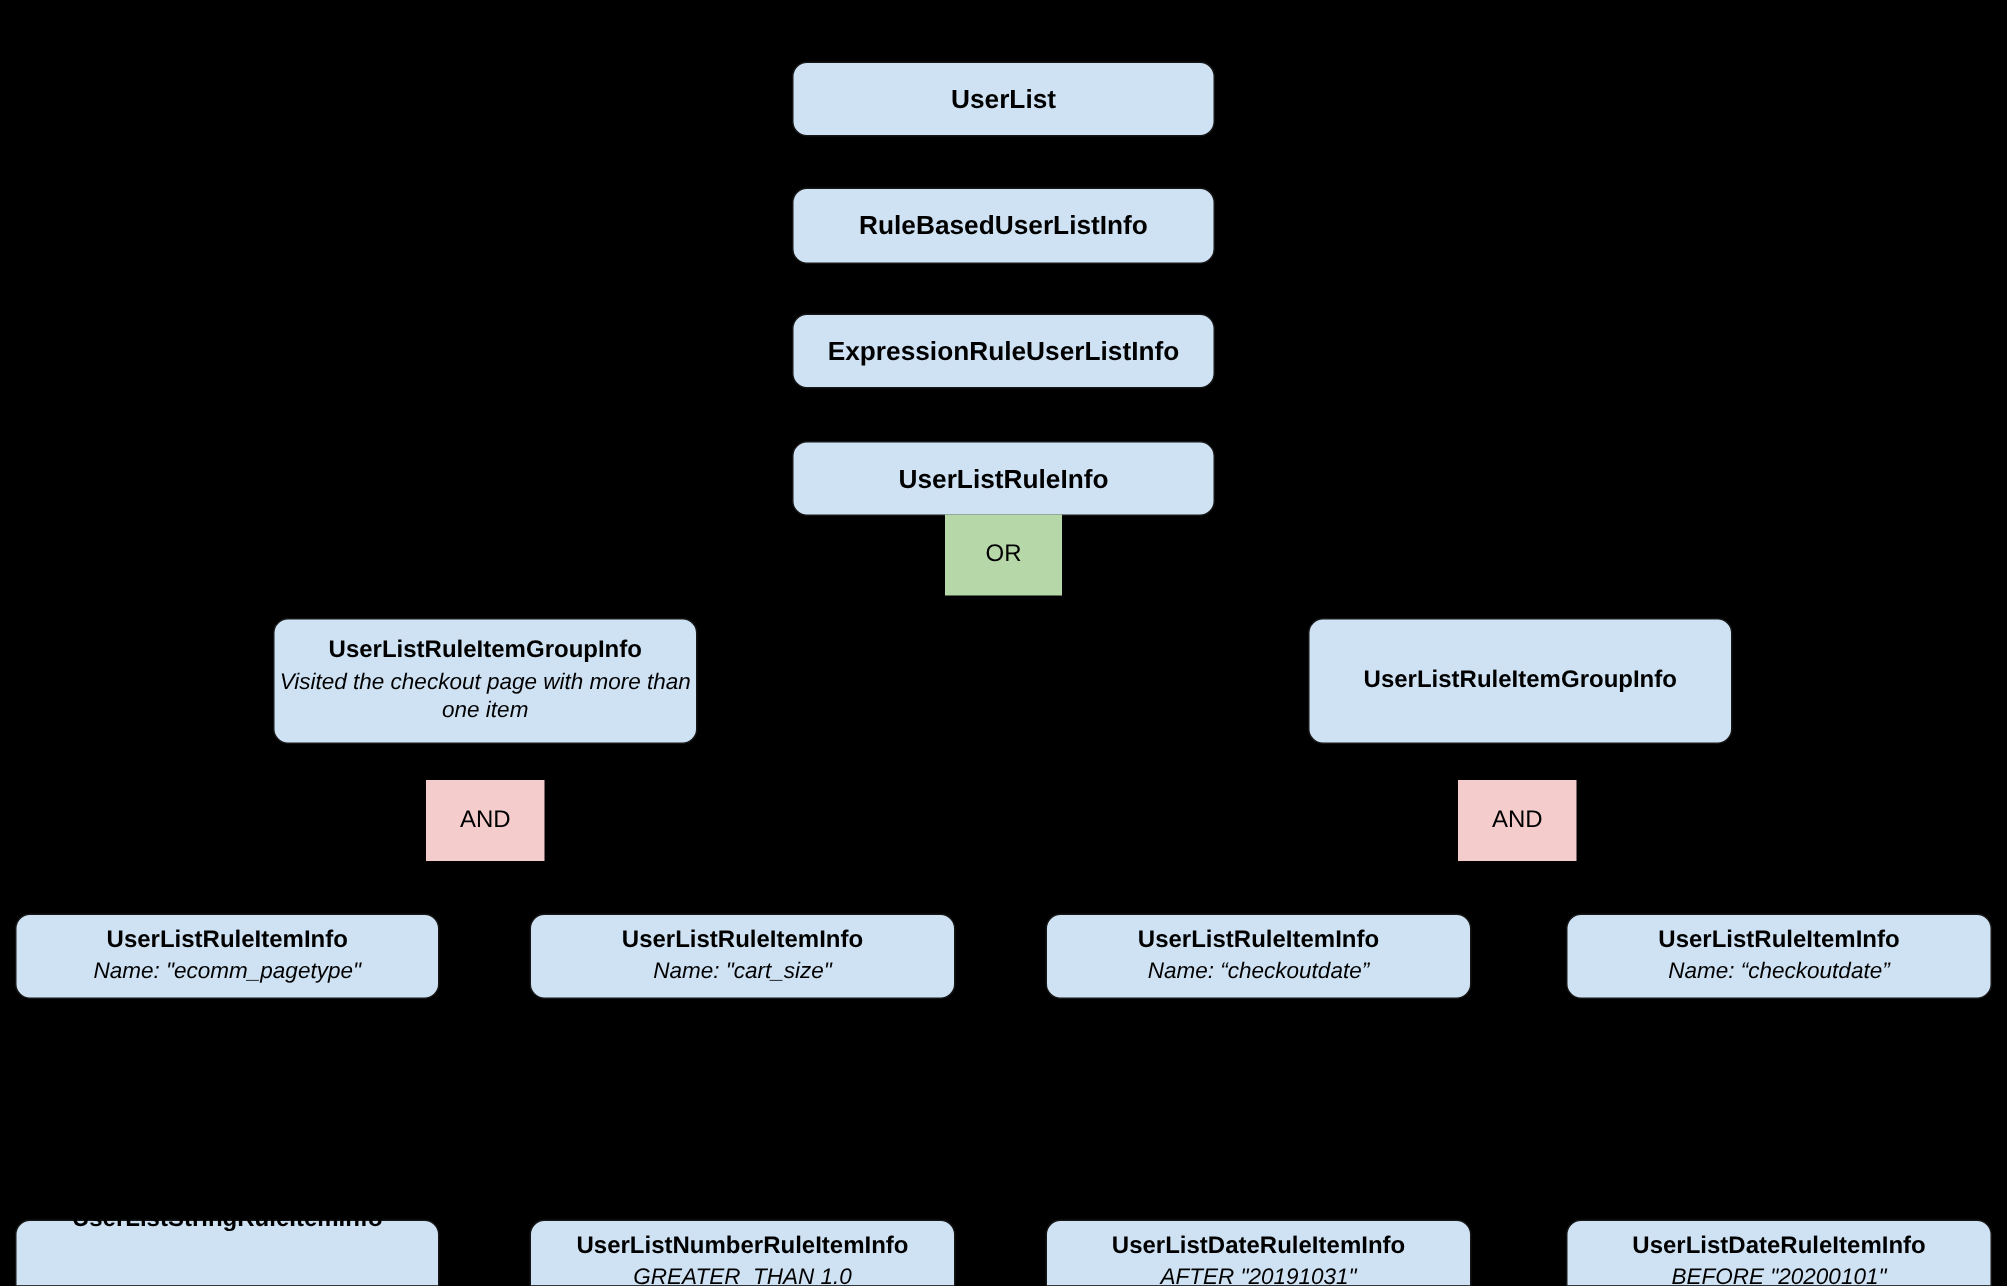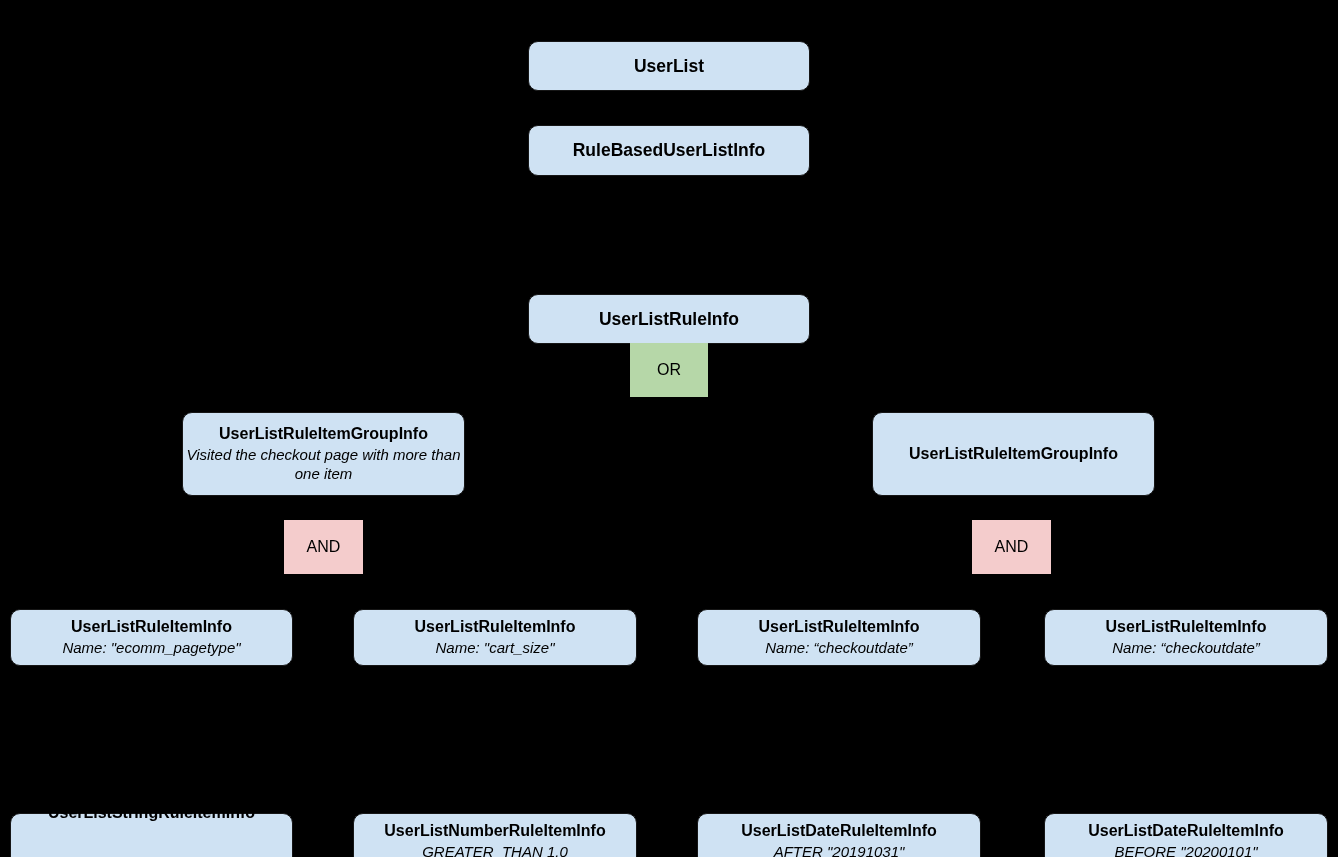--- a/index.html
+++ b/index.html
@@ -95,20 +95,23 @@
 <body>
 
 <div class="canvas">
 
   <div class="node chain" id="chain-0">
     <span class="title">UserList</span>
   </div>
   <div class="node chain" id="chain-1">
     <span class="title">RuleBasedUserListInfo</span>
   </div>
+  <div class="node chain" id="chain-2">
+    <span class="title">ExpressionRuleUserListInfo</span>
+  </div>
   <div class="node chain" id="chain-3">
     <span class="title">UserListRuleInfo</span>
   </div>
 
   <div class="op op-or" id="op-or">
     <span>OR</span>
   </div>
 
   <div class="node" id="group-0">
     <span class="title">UserListRuleItemGroupInfo</span>

